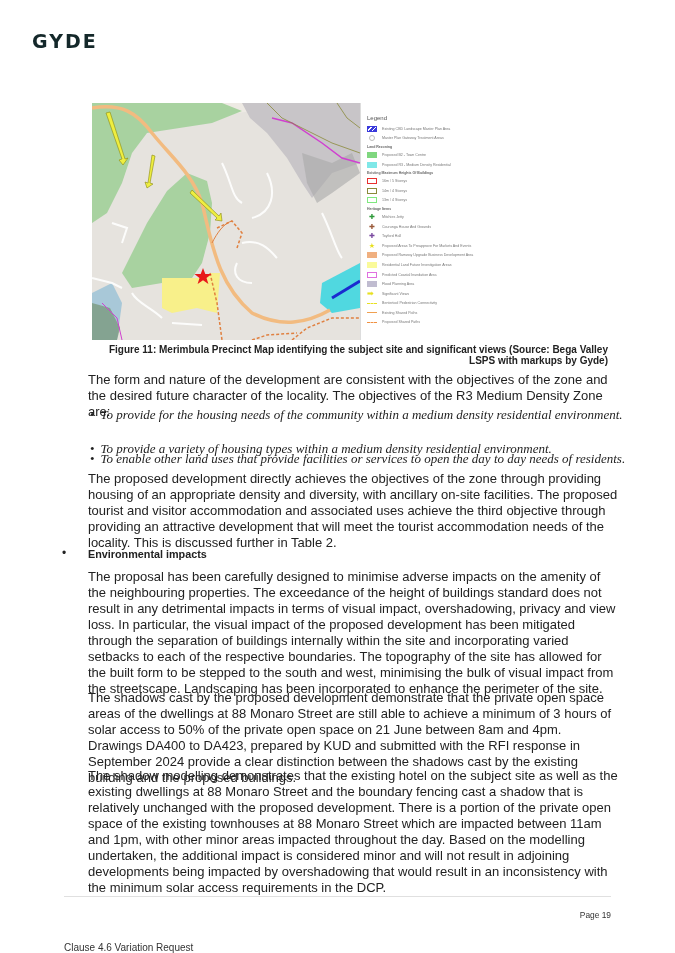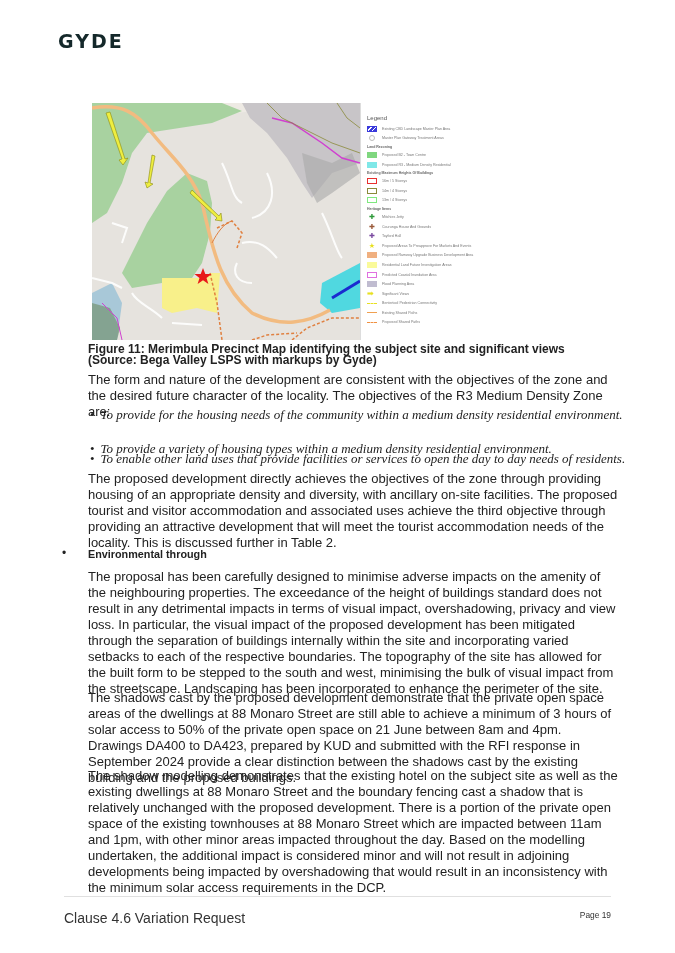--- a/index.html
+++ b/index.html
@@ -1,35 +1,35 @@
 <!DOCTYPE html>
 <html><head>
 <meta charset="utf-8">
 <style>
   html, body { margin: 0; padding: 0; background: #ffffff; }
   body { width: 675px; height: 953px; position: relative; overflow: hidden;
          font-family: "Liberation Sans", sans-serif; color: #222; }
   .logo { position: absolute; left: 32px; top: 30px; font-family: "DejaVu Sans", sans-serif;
-          font-weight: bold; font-size: 19px; letter-spacing: 2px; color: #14282a; margin-left: 26px; }
+          font-weight: bold; font-size: 19px; letter-spacing: 2px; color: #14282a; }
   .figure { position: absolute; left: 92px; top: 103px; width: 394px; height: 237px; }
   .map { position: absolute; left: 0; top: 0; width: 268px; height: 237px; background: #e4e1dc; overflow: hidden; }
   .legend { position: absolute; left: 268px; top: 0; width: 126px; height: 237px; background: #fff;
             border-left: 1px solid #ddd; font-size: 3.6px; color: #777; }
   .legend .lt { font-size: 6px; color: #555; margin: 12px 0 3px 6px; }
   .legend .grp { font-weight: bold; color: #666; margin: 2px 0 1px 6px; font-size: 3.5px; }
   .legend .row { display: flex; align-items: center; height: 9.6px; margin-left: 6px; }
   .legend .sw { width: 10px; height: 6px; margin-right: 5px; box-sizing: border-box; flex: none; }
-  .caption { position: absolute; left: 88px; top: 344px; width: 520px; font-size: 12px; font-weight: bold; line-height: 11px; color: #222; }
+  .caption { position: absolute; left: 88px; top: 344px; width: 520px; font-size: 10px; font-weight: bold; line-height: 11px; color: #222; text-align: right; }
   .para { position: absolute; left: 88px; width: 530px; font-size: 13px; line-height: 16px; color: #222; }
   .bullet { position: absolute; left: 90px; font-size: 13px; font-style: italic; color: #222; white-space: nowrap; font-family: Liberation Serif, serif; }
   .bullet .dot { font-style: normal; margin-right: 6px; }
   .heading { position: absolute; left: 88px; top: 548px; font-size: 10.8px; font-weight: bold; color: #222; }
   .hdot { position: absolute; left: 62px; top: 546px; font-size: 12px; color: #222; }
   .rule { position: absolute; left: 64px; top: 896px; width: 547px; height: 1px; background: #e0e0e0; }
-  .footer-left { position: absolute; left: 64px; top: 910px; font-size: 14px; color: #333; }
+  .footer-left { position: absolute; left: 64px; top: 942px; font-size: 10px; color: #333; }
   .footer-right { position: absolute; right: 64px; top: 910px; font-size: 8.4px; color: #333; }
 </style>
 </head>
 <body>
 
 <div class="logo">GYDE</div>
 
 <div class="figure">
   <div class="map">
     <svg width="268" height="237" viewBox="0 0 268 237">
@@ -163,21 +163,21 @@
 
 <div class="para" style="top:372px;">The form and nature of the development are consistent with the objectives of the zone and the desired future character of the locality. The objectives of the R3 Medium Density Zone are:</div>
 
 <div class="bullet" style="top:407px;"><span class="dot">•</span><span>To provide for the housing needs of the community within a medium density residential environment.</span></div>
 <div class="bullet" style="top:441px;"><span class="dot">•</span><span>To provide a variety of housing types within a medium density residential environment.</span></div>
 <div class="bullet" style="top:451px;"><span class="dot">•</span><span>To enable other land uses that provide facilities or services to open the day to day needs of residents.</span></div>
 
 <div class="para" style="top:471px;">The proposed development directly achieves the objectives of the zone through providing housing of an appropriate density and diversity, with ancillary on-site facilities. The proposed tourist and visitor accommodation and associated uses achieve the third objective through providing an attractive development that will meet the tourist accommodation needs of the locality. This is discussed further in Table 2.</div>
 
 <div class="hdot">•</div>
-<div class="heading">Environmental through</div>
+<div class="heading">Environmental impacts</div>
 
 <div class="para" style="top:569px;">The proposal has been carefully designed to minimise adverse impacts on the amenity of the neighbouring properties. The exceedance of the height of buildings standard does not result in any detrimental impacts in terms of visual impact, overshadowing, privacy and view loss. In particular, the visual impact of the proposed development has been mitigated through the separation of buildings internally within the site and incorporating varied setbacks to each of the respective boundaries. The topography of the site has allowed for the built form to be stepped to the south and west, minimising the bulk of visual impact from the streetscape. Landscaping has been incorporated to enhance the perimeter of the site.</div>
 <div class="para" style="top:690px;">The shadows cast by the proposed development demonstrate that the private open space areas of the dwellings at 88 Monaro Street are still able to achieve a minimum of 3 hours of solar access to 50% of the private open space on 21 June between 8am and 4pm. Drawings DA400 to DA423, prepared by KUD and submitted with the RFI response in September 2024 provide a clear distinction between the shadows cast by the existing building and the proposed buildings.</div>
 <div class="para" style="top:768px;">The shadow modelling demonstrates that the existing hotel on the subject site as well as the existing dwellings at 88 Monaro Street and the boundary fencing cast a shadow that is relatively unchanged with the proposed development. There is a portion of the private open space of the existing townhouses at 88 Monaro Street which are impacted between 11am and 1pm, with other minor areas impacted throughout the day. Based on the modelling undertaken, the additional impact is considered minor and will not result in adjoining developments being impacted by overshadowing that would result in an inconsistency with the minimum solar access requirements in the DCP.</div>
 
 <div class="rule"></div>
 <div class="footer-left">Clause 4.6 Variation Request</div>
 <div class="footer-right">Page 19</div>
 
 </body></html>

